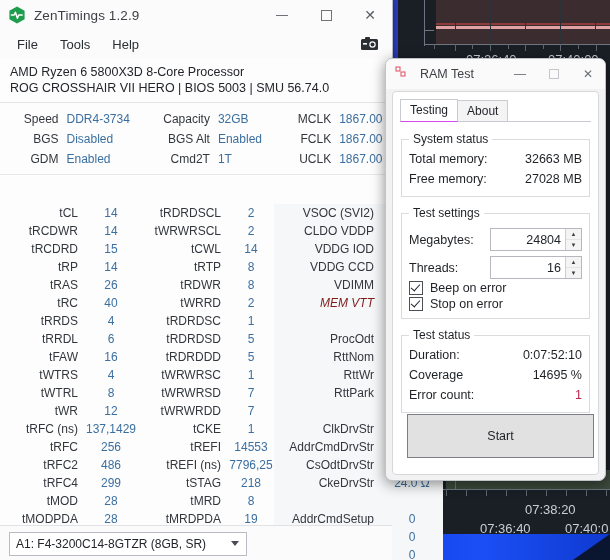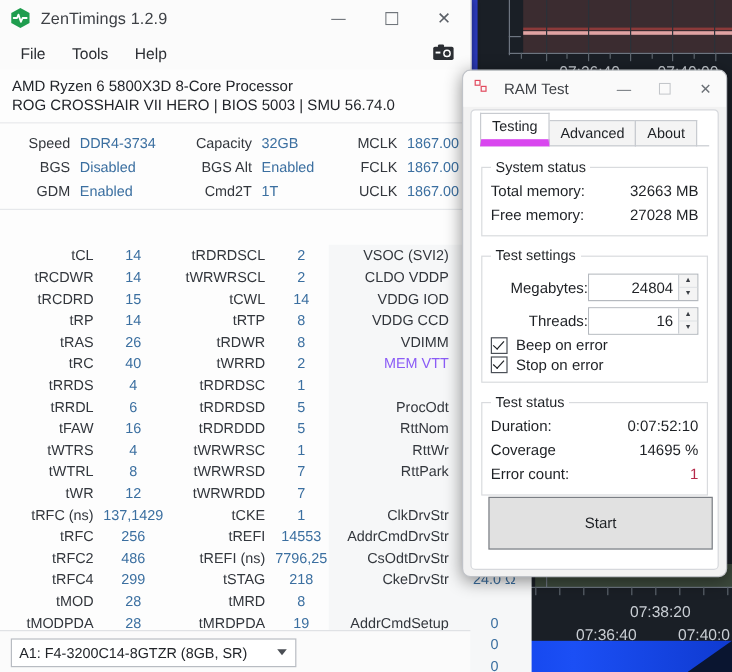--- a/index.html
+++ b/index.html
@@ -44,21 +44,21 @@
   .menu-item{font-size:13px;color:#2b2e33;padding:3px 11px;}
   .cam-icon{margin-left:auto;margin-right:12px;width:20px;height:16px;position:relative;}
 
   .zen-sysinfo{padding:6px 0 6px 10px;background:#fdfdfd;border-bottom:1px solid #e3e5e8;}
   .zen-sysinfo div{font-size:12.5px;color:#22252a;line-height:16px;}
 
   .zen-body{padding:6px 0 0 0;background:#fdfdfd;height:456px;position:relative;}
   .cellrow{display:flex;align-items:center;height:18px;}
   .lbl{font-size:12px;color:#33373d;text-align:right;padding-right:7px;}
   .val{font-size:12px;color:#3b6fa0;text-align:center;}
-  .lbl.dim{color:#8b5cf6;}
+  .lbl.dim{color:#7f1d1d;font-style:italic;}
   .val.dim{color:#a9aeb5;}
 
   
   .toprow{display:flex;height:20px;align-items:center;}
   .t-l{width:62px;text-align:right;font-size:12px;color:#33373d;padding-right:8px;}
   .t-v{width:86px;text-align:left;font-size:12px;color:#3b6fa0;}
   .t-l2{width:66px;text-align:right;font-size:12px;color:#33373d;padding-right:8px;}
   .t-v2{width:70px;text-align:left;font-size:12px;color:#3b6fa0;}
   .t-l3{width:50px;text-align:right;font-size:12px;color:#33373d;padding-right:8px;}
   .t-v3{width:56px;text-align:left;font-size:12px;color:#3b6fa0;}
@@ -95,30 +95,30 @@
   .rt-name{margin-left:9px;font-size:12.5px;color:#3e4146;}
   .rt-wbtns{margin-left:auto;display:flex;height:30px;}
   .rtbtn{width:34px;height:30px;display:flex;align-items:center;justify-content:center;color:#6b7076;font-size:12px;}
   .rtbtn.dis{color:#c3c6ca;}
 
   .rt-inner{position:absolute;left:6px;top:32px;width:205px;height:382px;background:#fff;
      border:1px solid #d6d8dc;border-radius:4px;}
   .tabs{display:flex;padding:6px 0 0 7px;height:24px;align-items:flex-end;}
   .tab{font-size:12px;color:#1e2125;padding:3px 9px 4px 9px;border:1px solid #c8cbd0;background:#f4f4f4;
      border-bottom:none;margin-right:-1px;}
-  .tab.active{background:#fff;border-bottom:6px solid #d946ef;position:relative;z-index:2;}
+  .tab.active{background:#fff;border-bottom:1px solid #d946ef;position:relative;z-index:2;}
   .tabline{height:1px;background:#c8cbd0;margin:0 7px;position:relative;top:-1px;}
 
   fieldset.grpbox{margin:9px 8px 0 8px;border:1px solid #d9dbde;padding:3px 7px 7px 7px;}
   fieldset.grpbox legend{font-size:12px;color:#1e2125;padding:0 4px;}
   .kv{display:flex;justify-content:space-between;font-size:12.5px;color:#1e2125;line-height:20px;}
   .kv .v{color:#1e2125;}
   .kv .v.err{color:#b5294a;}
 
-  .setrow{display:flex;align-items:center;justify-content:flex-end;margin-top:5px;}
+  .setrow{display:flex;align-items:center;justify-content:space-between;margin-top:5px;}
   .setrow .k{font-size:12.5px;color:#1e2125;}
   .spin{display:flex;height:21px;border:1px solid #b5b9bf;background:#fff;width:90px;}
   .spin input{flex:1;border:none;outline:none;text-align:right;font-size:12.5px;color:#1e2125;
      padding-right:4px;font-family:"Liberation Sans",sans-serif;background:#fff;width:10px;}
   .spin .arrows{width:15px;border-left:1px solid #ccd0d5;display:flex;flex-direction:column;background:#f4f4f4;}
   .spin .arrows span{flex:1;display:flex;align-items:center;justify-content:center;font-size:6px;color:#3b3f45;}
   .spin .arrows span:first-child{border-bottom:1px solid #e2e4e7;}
   .chkrow{display:flex;align-items:center;margin-top:2px;}
   .chk{width:12px;height:12px;border:1px solid #4b5057;background:#fff;margin-right:7px;position:relative;}
   .chk:after{content:"";position:absolute;left:3px;top:0px;width:4px;height:8px;border:solid #1e2125;
@@ -530,21 +530,20 @@
             <rect x="0.5" y="0.5" width="9" height="9" fill="none" stroke="#c3c6ca"></rect>
           </svg>
       </div>
       <div class="rtbtn">✕</div>
     </div>
   </div>
 
   <div class="rt-inner">
     <div class="tabs">
       <div class="tab active">Testing</div>
-      <div class="tab">Advanced</div>
       <div class="tab">About</div>
     </div>
     <div class="tabline"></div>
 
     <fieldset class="grpbox">
       <legend>System status</legend>
       <div class="kv">
         <span class="k">Total memory:</span>
         <span class="v">32663 MB</span>
       </div>

